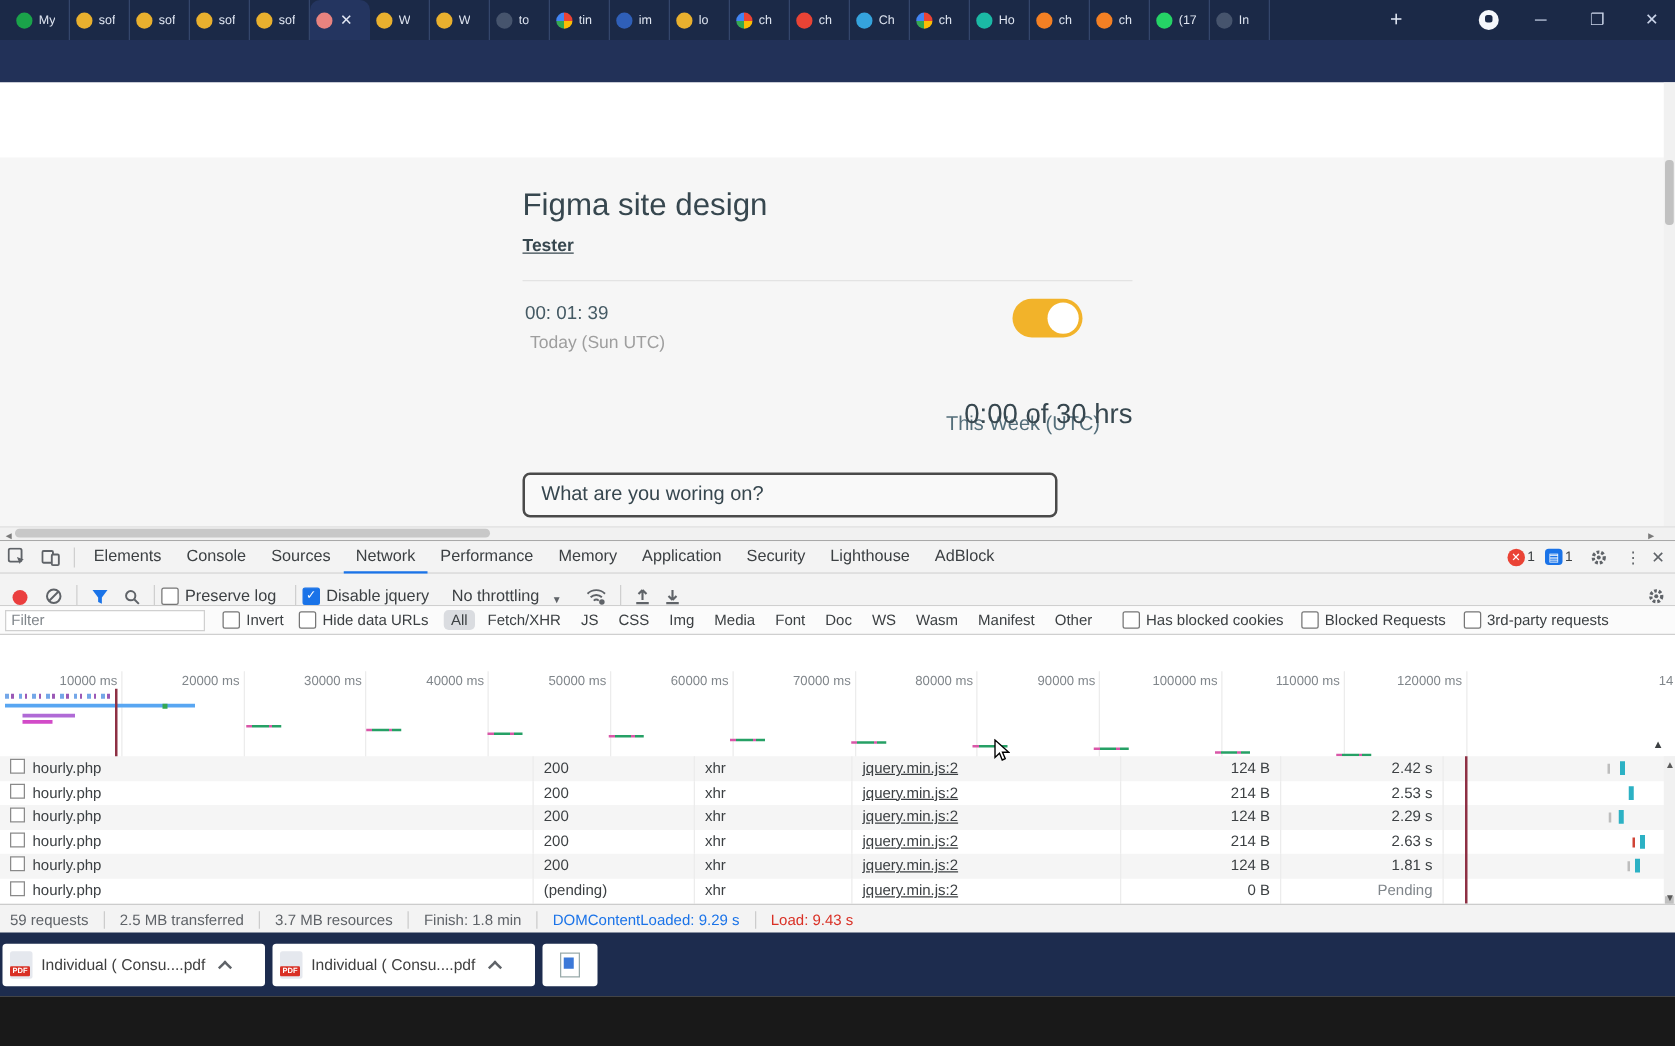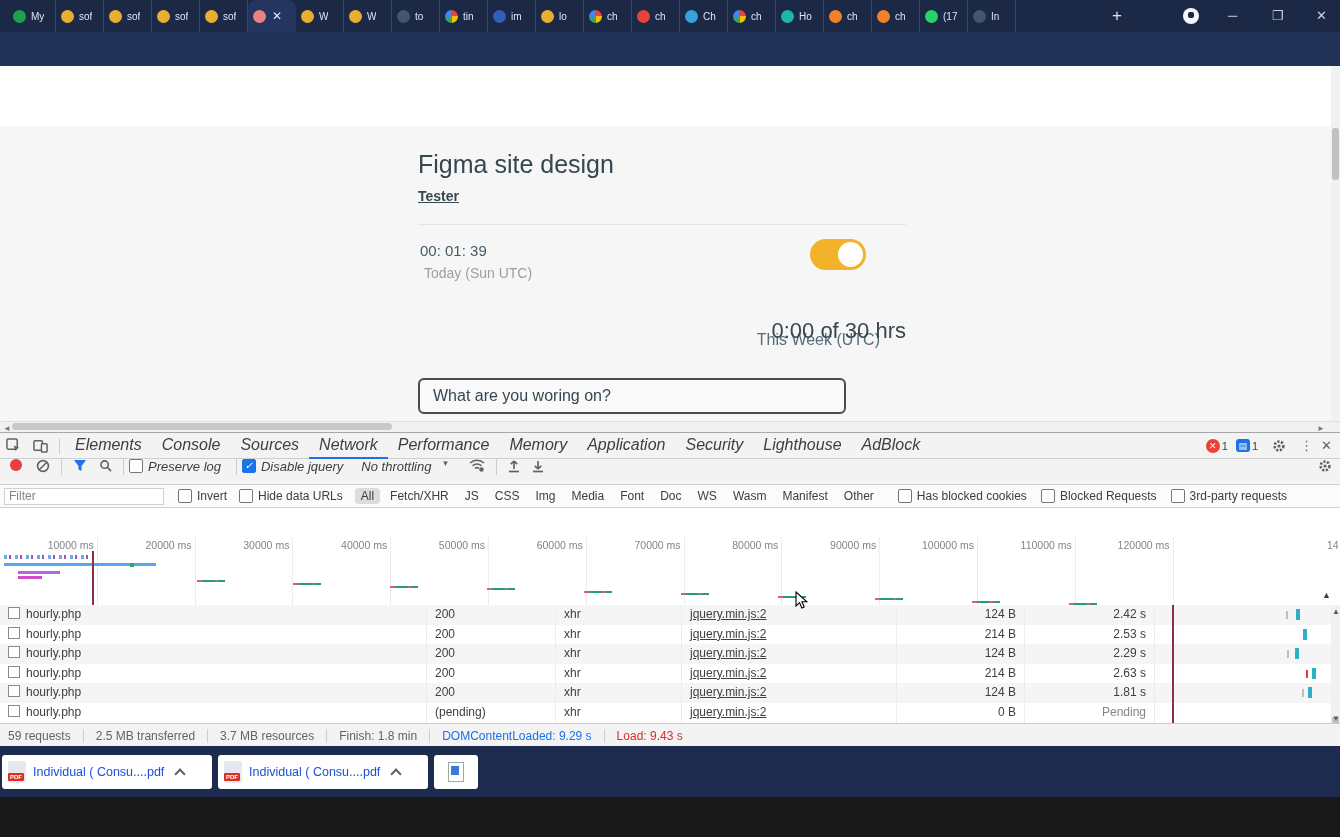--- a/index.html
+++ b/index.html
@@ -65,30 +65,30 @@
   #hthumb{left:12px;top:423px;width:380px;height:7px;background:#c8c8c8;border-radius:4px;}
   .scrollarrow{color:#7a7a7a;font-size:8px;}
   #vscroll-page{left:1331px;top:66px;width:9px;height:355px;background:#f1f1f1;}
   #vthumb-page{left:1332px;top:128px;width:7px;height:52px;background:#c1c1c1;border-radius:3px;}
 
   
   #devtools{left:0;top:432px;width:1340px;height:314px;background:#fff;border-top:1px solid #a8a8a8;box-sizing:border-box;}
   .dt-row{position:absolute;left:0;width:1340px;background:#f3f3f3;border-bottom:1px solid #cfcfcf;box-sizing:border-box;}
   #dt-tabsrow{top:0;height:26px;display:flex;align-items:center;}
   .dt-sep{width:1px;height:16px;background:#cfcfcf;margin:0 5px;}
-  .dt-tab{padding:0 10px;font-size:16px;color:#3c4043;line-height:24px;height:26px;box-sizing:border-box;cursor:pointer;font-style:italic;}
+  .dt-tab{padding:0 10px;font-size:13px;color:#3c4043;line-height:24px;height:26px;box-sizing:border-box;cursor:pointer;}
   .dt-tab.active{border-bottom:2px solid #1a73e8;}
   .dt-iconbtn{color:#5f6368;margin:0 6px;display:inline-flex;align-items:center;}
   #dt-badges{margin-left:auto;display:flex;align-items:center;gap:8px;padding-right:8px;}
   .errbadge{width:14px;height:14px;border-radius:50%;background:#ea4335;color:#fff;font-size:9px;
             display:inline-flex;align-items:center;justify-content:center;}
   .issuebadge{width:14px;height:13px;border-radius:3px;background:#1a73e8;color:#fff;font-size:9px;
             display:inline-flex;align-items:center;justify-content:center;}
   .badgecount{font-size:11px;color:#3c4043;margin-left:2px;}
-  #dt-toolsrow{top:26px;height:26px;display:flex;align-items:flex-start;padding-left:8px;font-style:italic;}
+  #dt-toolsrow{top:26px;height:26px;display:flex;align-items:flex-end;padding-left:8px;}
   .rec-dot{width:12px;height:12px;border-radius:50%;background:#ea3e3e;margin:0 8px 0 2px;}
   .dt-check{width:12px;height:12px;border:1px solid #767676;border-radius:2px;background:#fff;margin-right:5px;flex:0 0 12px;}
   .dt-check.on{background:#1a73e8;border-color:#1a73e8;color:#fff;font-size:10px;line-height:12px;text-align:center;}
   .dt-label{font-size:13px;color:#3c4043;margin-right:10px;}
   #dt-filterrow{top:52px;height:23px;background:#fbfbfb;display:flex;align-items:center;padding-left:4px;}
   #dt-filter-input{width:150px;height:15px;border:1px solid #d0d0d0;background:#fff;font-size:12px;color:#3c4043;
                    padding:0 4px;outline:none;margin-right:14px;font-family:inherit;}
   #dt-filter-input::placeholder{color:#80868b;}
   .pill{font-size:12px;color:#3c4043;padding:1px 6px;margin-right:4px;border-radius:4px;cursor:pointer;white-space:nowrap;}
   .pill.sel{background:#dadce0;}
@@ -137,21 +137,21 @@
   .sum-item{font-size:12px;color:#5f6368;padding:0 12px;border-right:1px solid #ccc;white-space:nowrap;}
   .sum-item:first-child{padding-left:0;}
   .sum-dcl{color:#1a73e8;}
   .sum-load{color:#d93025;border-right:none;}
 
   
   #dlbar{left:0;top:746px;width:1340px;height:51px;background:#1d2c4e;}
   .dl-item{position:absolute;top:9px;height:34px;background:#fff;border-radius:3px;display:flex;align-items:center;padding:0 6px;box-sizing:border-box;}
   .pdf-ico{width:18px;height:22px;background:#e5e8ee;border-radius:2px;position:relative;margin-right:7px;flex:0 0 18px;}
   .pdf-ico:after{content:"PDF";position:absolute;left:0;bottom:2px;background:#d93025;color:#fff;font-size:6px;font-weight:bold;padding:1px 2px;border-radius:1px;}
-  .dl-name{font-size:12.5px;color:#1d4ed8;white-space:nowrap;text-align:right;}
+  .dl-name{font-size:12.5px;color:#404040;white-space:nowrap;text-align:right;}
   .chev-up{display:inline-block;width:6px;height:6px;border-left:2px solid #5f6368;border-top:2px solid #5f6368;
            transform:rotate(45deg);margin-left:12px;margin-top:3px;}
   .doc-ico{width:14px;height:18px;background:#fff;border:1px solid #9aa;position:relative;}
   .doc-ico:after{content:"";position:absolute;left:2px;top:3px;width:8px;height:9px;background:#3b78d8;}
 
   
   #taskbar{left:0;top:797px;width:1340px;height:40px;background:#191919;}
   svg{display:block;}
 </style>
 </head>

